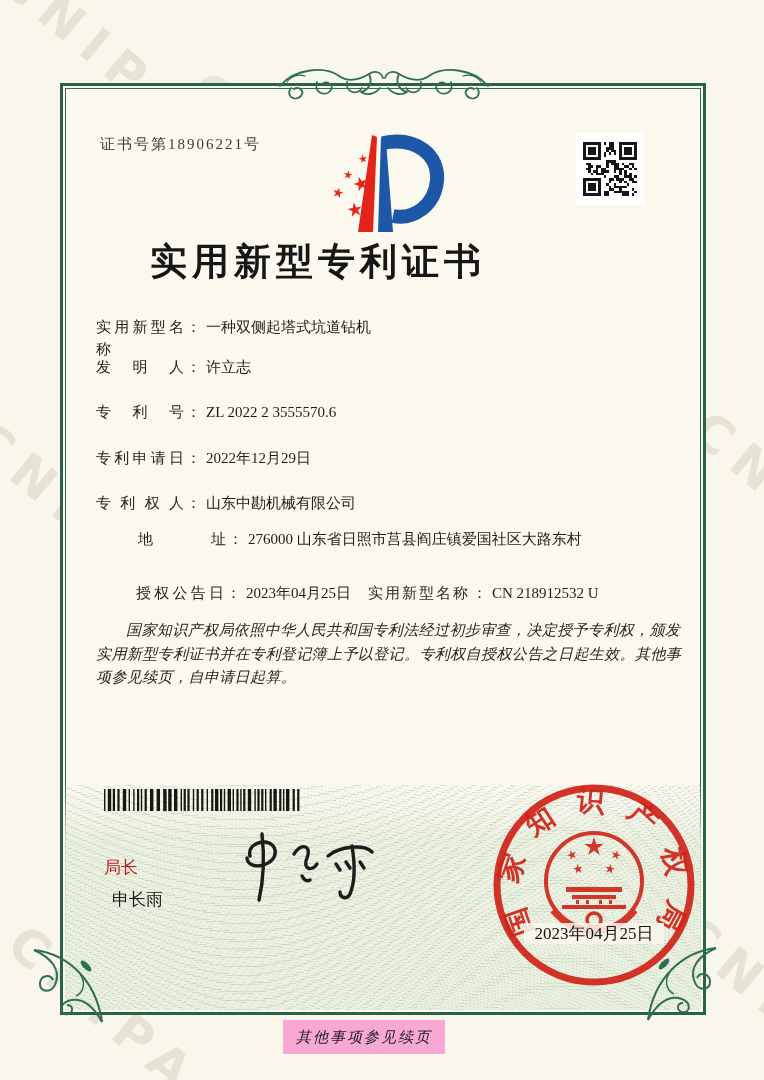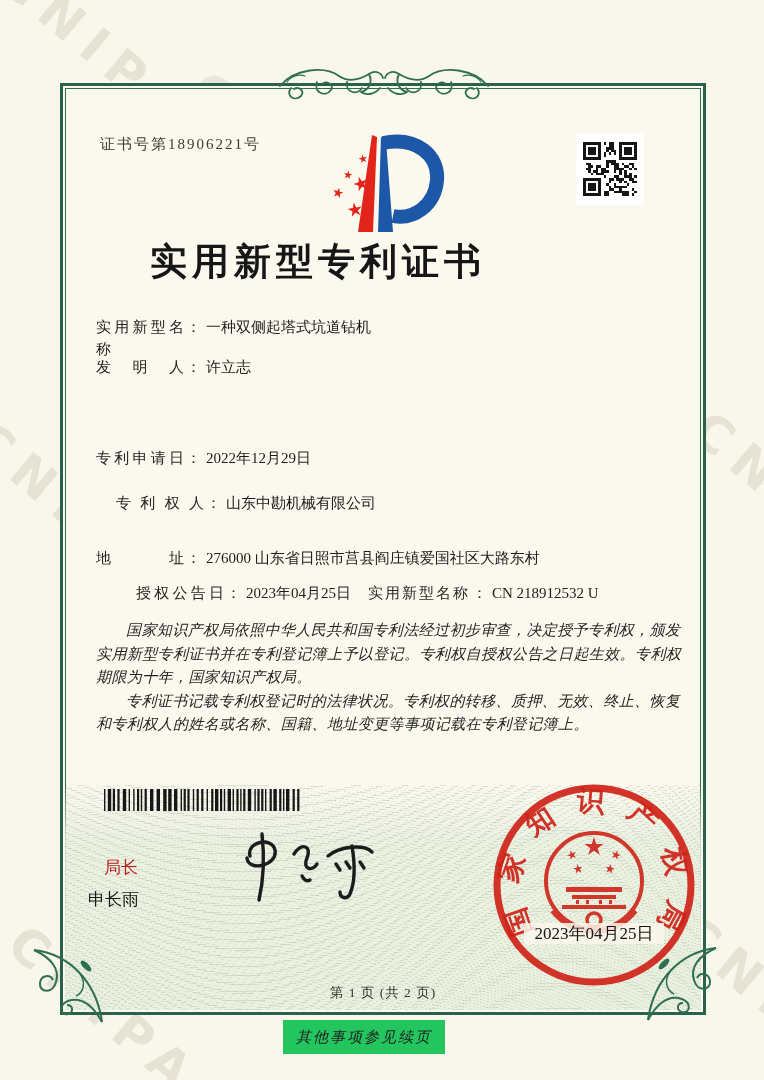--- a/index.html
+++ b/index.html
@@ -56,31 +56,31 @@
     position:absolute;left:96px;width:590px;top:619px;z-index:5;
     font-style:italic;font-size:15px;letter-spacing:.4px;color:#242424;
   }
   .body-text p{margin:0;text-indent:2em;line-height:23.6px;}
   .barcode{position:absolute;left:104px;top:789px;z-index:5;}
   .signer-title{
     position:absolute;left:104px;top:856px;font-family:"DejaVu Sans","Liberation Sans",sans-serif;
     font-size:17px;color:#b91c1c;z-index:5;text-align:right;
   }
   .signer-name{
-    position:absolute;left:88px;top:888px;font-family:"DejaVu Sans","Liberation Sans",sans-serif;
+    position:absolute;left:112px;top:888px;font-family:"DejaVu Sans","Liberation Sans",sans-serif;
     font-size:17px;color:#1a1a1a;z-index:5;
   }
   .signature{position:absolute;left:228px;top:826px;z-index:5;}
   .seal{position:absolute;left:490px;top:781px;z-index:6;}
   .page-indicator{
     position:absolute;left:60px;top:984px;width:646px;text-align:center;
     font-size:13.5px;letter-spacing:1px;color:#333;z-index:5;
   }
   .continuation{
-    position:absolute;left:283px;top:1020px;width:162px;height:34px;background:#22c55e;
+    position:absolute;left:283px;top:1020px;width:162px;height:34px;background:#f9a8d4;
     text-align:center;line-height:34px;font-size:15px;letter-spacing:2px;color:#222;z-index:5;
     font-style:italic;
   }
 </style>
 </head>
 <body>
 
 <div class="page">
 
   <span class="wm" style="left:-20px;top:18px;">CNIPA</span>
@@ -368,39 +368,41 @@
   </div>
 
   <div class="title">实用新型专利证书</div>
 
   <div class="field-row" style="top:316px;">
     <span class="f-label">实用新型名称</span><span class="f-colon">：</span><span class="f-value">一种双侧起塔式坑道钻机</span>
   </div>
   <div class="field-row" style="top:356px;">
     <span class="f-label">发明人</span><span class="f-colon">：</span><span class="f-value">许立志</span>
   </div>
+  <div class="field-row" style="top:401px;">
+    <span class="f-label">专利号</span><span class="f-colon">：</span><span class="f-value">ZL 2022 2 3555570.6</span>
+  </div>
   <div class="field-row" style="top:447px;">
     <span class="f-label">专利申请日</span><span class="f-colon">：</span><span class="f-value">2022年12月29日</span>
   </div>
-  <div class="field-row" style="top:492px;margin-left:20px;">
+  <div class="field-row" style="top:492px;">
     <span class="f-label">专利权人</span><span class="f-colon">：</span><span class="f-value">山东中勘机械有限公司</span>
   </div>
-  <div class="field-row" style="top:547px;">
+  <div class="field-row" style="top:528px;margin-left:42px;">
     <span class="f-label">地址</span><span class="f-colon">：</span><span class="f-value">276000 山东省日照市莒县阎庄镇爱国社区大路东村</span>
   </div>
   <div class="field-row" style="top:582px;margin-left:40px;">
     <span class="f-label">授权公告日</span><span class="f-colon">：</span><span class="f-value">2023年04月25日</span>
     <span class="pair2">
       <span class="f-label2">实用新型名称</span><span class="f-colon">：</span><span class="f-value">CN 218912532 U</span>
     </span>
   </div>
 
   <div class="body-text">
-    <p>国家知识产权局依照中华人民共和国专利法经过初步审查，决定授予专利权，颁发实用新型专利证书并在专利登记簿上予以登记。专利权自授权公告之日起生效。专利权期限为十年，国家知识产权局。</p>
-    <p>专利证书记载专利权登记时的法律状况。专利权的转移、质押、无效、终止、恢复和专利权人的姓名或名称、国籍、地址变更等事项记载在专利登记簿上。</p>
+    <p>国家知识产权局依照中华人民共和国专利法经过初步审查，决定授予专利权，颁发实用新型专利证书并在专利登记簿上予以登记。专利权自授权公告之日起生效。其他事项参见续页，自申请日起算。</p>
   </div>
 
   <svg class="barcode" width="200" height="22" viewBox="0 0 200 22">
     <g id="barcode-bars" fill="#161616">
         <rect x="0.0" y="0" width="1.4" height="22"></rect>
         <rect x="3.8" y="0" width="3.4" height="22"></rect>
         <rect x="8.8" y="0" width="2.2" height="22"></rect>
         <rect x="13.4" y="0" width="2.2" height="22"></rect>
         <rect x="18.8" y="0" width="3.4" height="22"></rect>
         <rect x="24.6" y="0" width="1.4" height="22"></rect>
@@ -481,16 +483,15 @@
       <rect x="109" y="119" width="3" height="4" stroke="none"></rect>
       <rect x="119" y="119" width="3" height="4" stroke="none"></rect>
       <rect x="72" y="124" width="64" height="4" stroke="none"></rect>
       <circle cx="104" cy="139" r="7" fill="none" stroke-width="3.5"></circle>
       <path d="M62 130 C75 146 90 151 104 151 C118 151 133 146 146 130" fill="none" stroke-width="4"></path>
     </g>
     <rect x="34" y="142" width="140" height="21" fill="#faf7ec" opacity=".85"></rect>
     <text x="104" y="158" text-anchor="middle" font-size="17" fill="#141414" font-family="Liberation Serif, DejaVu Serif, serif">2023年04月25日</text>
   </svg>
 
-  <div class="page-indicator">第 1 页 (共 2 页)</div>
   <div class="continuation">其他事项参见续页</div>
 
 </div>
 
 </body></html>

